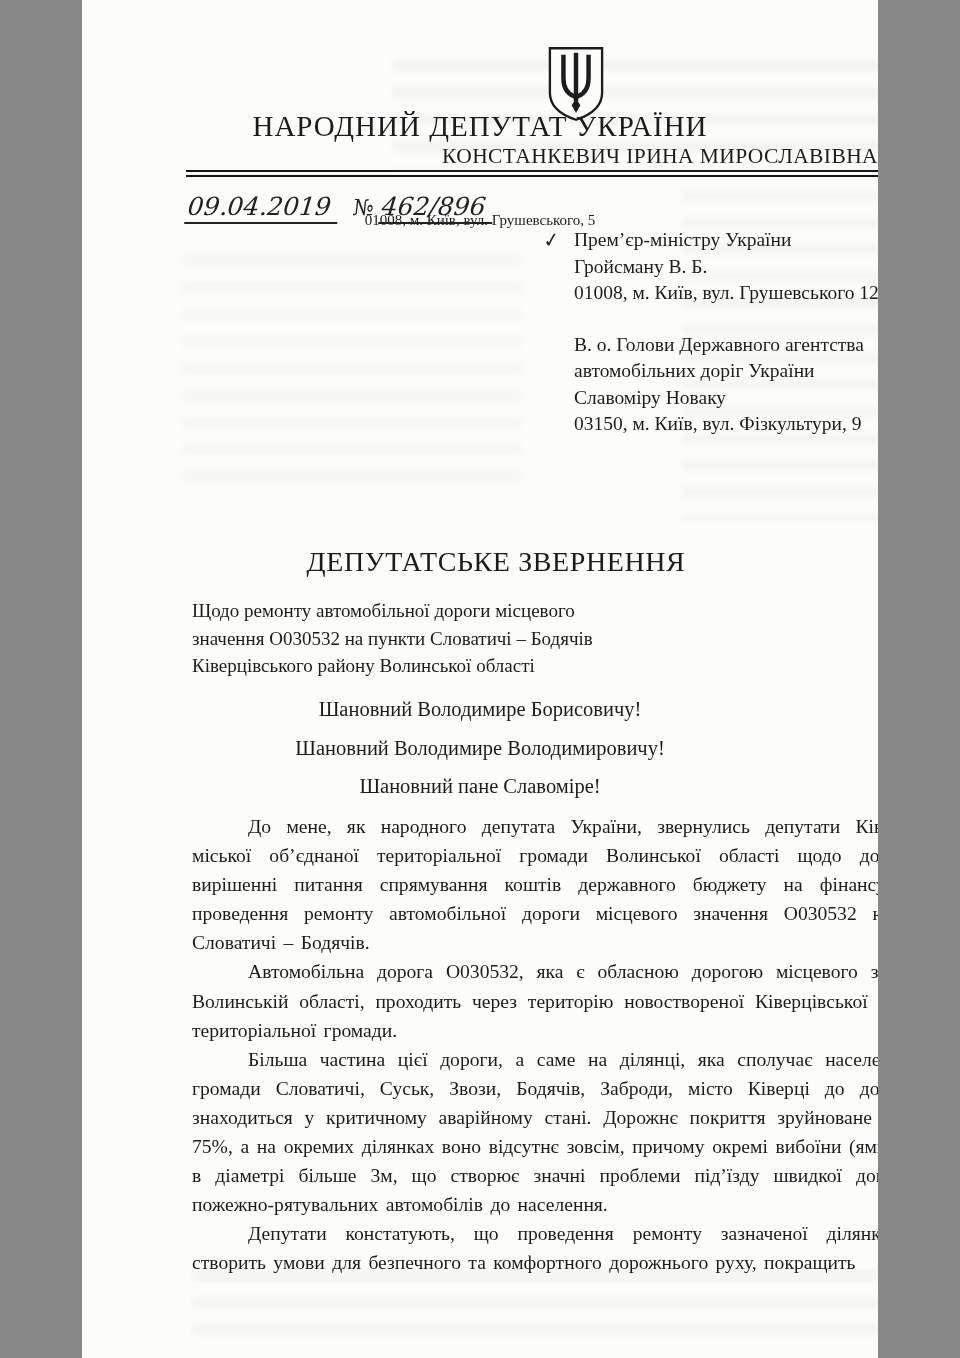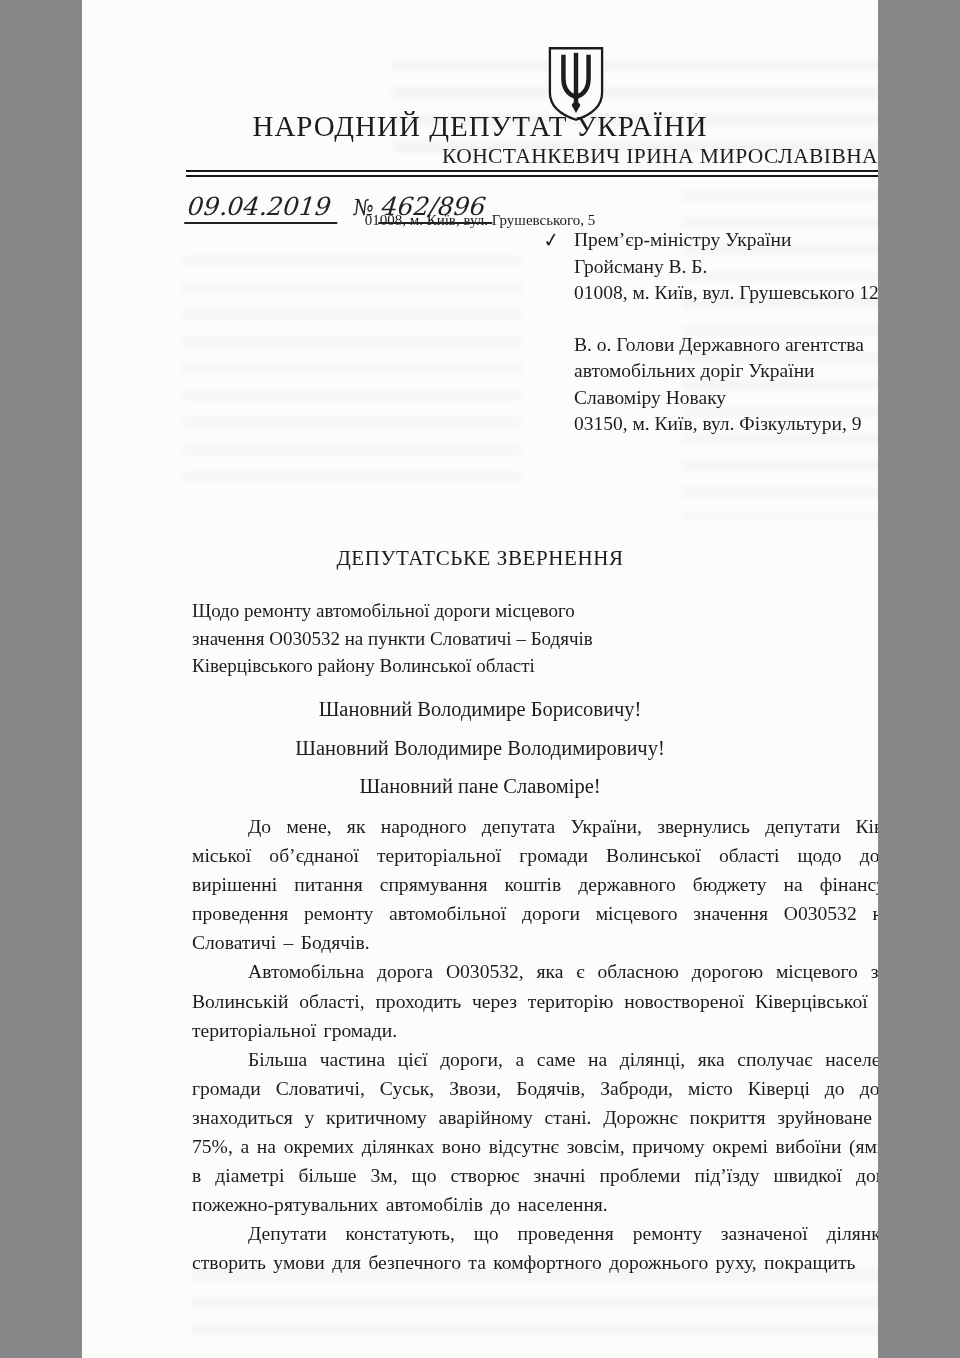--- a/index.html
+++ b/index.html
@@ -56,22 +56,22 @@
 
   .checkmark {
     position: absolute; left: 461px; top: 228px;
     font-size: 20px; transform: rotate(-8deg); color: #242424;
   }
   .recipients { position: absolute; left: 492px; top: 227px; width: 420px; }
   .recipient-block { margin-bottom: 25px; }
   .recipient-block .r-line { font-size: 19.5px; line-height: 26.5px; }
 
   .doc-heading {
-    position: absolute; left: 0; top: 546px; width: 100%;
-    text-align: center; font-size: 21px; letter-spacing: 0.6px;
+    position: absolute; left: 16px; top: 546px; width: 100%;
+    text-align: center; font-size: 28px; letter-spacing: 0.6px;
   }
   .subject { position: absolute; left: 110px; top: 597px; width: 420px; }
   .subject .s-line { font-size: 19px; line-height: 27.5px; }
 
   .salutations { position: absolute; left: 0; top: 690px; width: 100%; text-align: center; }
   .salutation-line { font-size: 20.5px; line-height: 38.5px; }
 
   .body-text {
     position: absolute; left: 110px; top: 812px; width: 776px;
     font-size: 19.6px; line-height: 29.1px;

